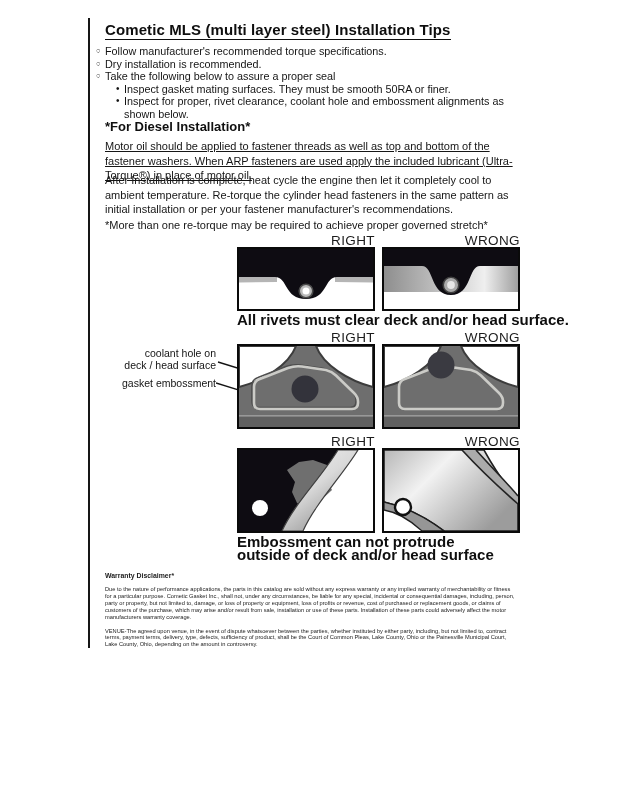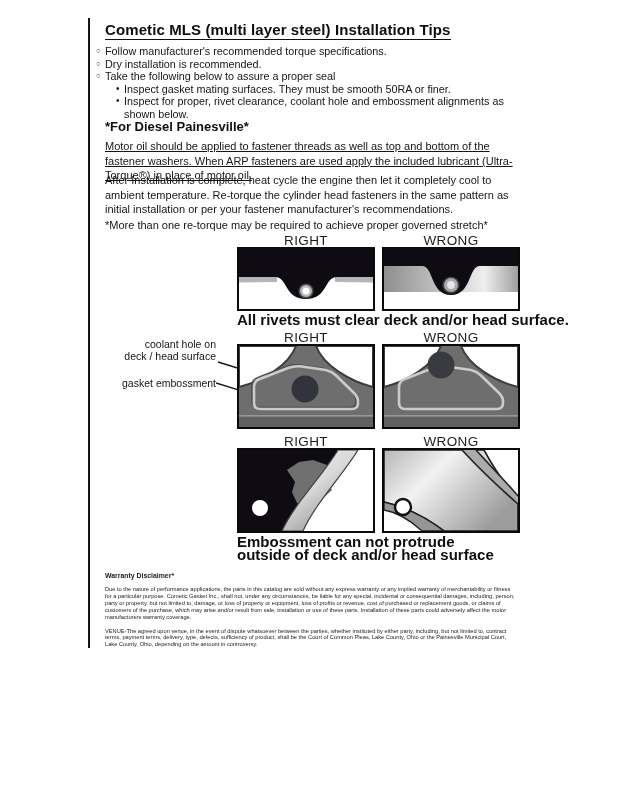--- a/index.html
+++ b/index.html
@@ -18,21 +18,21 @@
   .tip-row{display:flex;font-size:10.8px;line-height:12.6px;color:#151515;}
   .tip-marker{width:9px;flex:none;font-size:7.5px;line-height:12.6px;text-align:left;}
   .tip-sub{margin-left:20px;}
   .tip-sub .tip-marker{font-size:10px;width:8px;}
 
   .diesel-heading{position:absolute;left:105px;top:119px;font-size:13px;font-weight:bold;color:#0f0f0f;}
   .diesel-p1{position:absolute;left:105px;top:139px;width:418px;font-size:11px;line-height:14.5px;color:#161616;text-decoration:underline;}
   .diesel-p2{position:absolute;left:105px;top:173px;width:418px;font-size:11px;line-height:14.5px;color:#161616;}
   .diesel-p3{position:absolute;left:105px;top:219px;width:430px;font-size:11px;color:#161616;}
 
-  .dg-label{position:absolute;width:138px;text-align:center;font-size:13.5px;color:#1c1c1c;letter-spacing:0.4px;}
+  .dg-label{position:absolute;width:138px;text-align:right;font-size:13.5px;color:#1c1c1c;letter-spacing:0.4px;}
   .dg-box{position:absolute;width:134px;border:2px solid #0a0a0a;background:#fff;}
   .dg-box svg{display:block;width:100%;height:100%;}
   .h60{height:60px;} .h81{height:81px;}
   .dg-caption{position:absolute;font-size:15px;font-weight:bold;color:#0f0f0f;line-height:12.5px;}
 
   .annot{position:absolute;width:110px;text-align:right;font-size:10.5px;line-height:12px;color:#141414;}
   .leader{position:absolute;left:216px;top:352px;}
 
   .disclaimer{position:absolute;left:105px;top:572px;width:410px;color:#222;}
   .disclaimer h4{margin:0 0 7px 0;font-size:6.9px;color:#1b1b1b;}
@@ -65,21 +65,21 @@
     <div class="tip-row tip-sub">
       <span class="tip-marker">•</span>
       <span>Inspect gasket mating surfaces.  They must be smooth 50RA or finer.</span>
     </div>
     <div class="tip-row tip-sub">
       <span class="tip-marker">•</span>
       <span>Inspect for proper, rivet clearance, coolant hole and embossment alignments as shown below.</span>
     </div>
   </div>
 
-  <div class="diesel-heading">*For Diesel Painesville*</div>
+  <div class="diesel-heading">*For Diesel Installation*</div>
   <div class="diesel-p1">Motor oil should be applied to fastener threads as well as top and bottom of the fastener washers. When ARP fasteners are used apply the included lubricant (Ultra-Torque®) in place of motor oil.</div>
   <div class="diesel-p2">After Installation is complete, heat cycle the engine then let it completely cool to ambient temperature. Re-torque the cylinder head fasteners in the same pattern as initial installation or per your fastener manufacturer's recommendations.</div>
   <div class="diesel-p3">*More than one re-torque may be required to achieve proper governed stretch*</div>
 
   <div class="dg-label" style="left:237px;top:233px;">RIGHT</div>
   <div class="dg-label" style="left:382px;top:233px;">WRONG</div>
 
   <div class="dg-box h60" style="left:237px;top:247px;">
     <svg viewBox="0 0 134 60">
       <rect width="134" height="60" fill="#ffffff"></rect>
@@ -105,21 +105,21 @@
       <path d="M0,0 H134 V17 H96 C84,17 88,46 67,46 C46,46 50,17 38,17 H0 Z" fill="#0e0c12"></path>
       <circle cx="67" cy="36" r="7.8" fill="#a9a9a9" stroke="#3f3f3f" stroke-width="1.6"></circle>
       <circle cx="67" cy="36" r="3.9" fill="#e6e6e6"></circle>
     </svg>
   </div>
   <div class="dg-caption" style="left:237px;top:314px;">All rivets must clear deck and/or head surface.</div>
 
   <div class="dg-label" style="left:237px;top:330px;">RIGHT</div>
   <div class="dg-label" style="left:382px;top:330px;">WRONG</div>
 
-  <div class="annot" style="left:106px;top:338px;text-align:right;">
+  <div class="annot" style="left:106px;top:347px;text-align:right;">
     <div>coolant hole on</div>
     <div>deck / head surface</div>
   </div>
   <div class="annot" style="left:106px;top:377px;">gasket embossment</div>
 
   <svg class="leader" width="92" height="48" viewBox="0 0 92 48">
     <line x1="2" y1="10" x2="86" y2="36" stroke="#141414" stroke-width="1.4"></line>
     <line x1="0" y1="31" x2="42" y2="44" stroke="#141414" stroke-width="1.4"></line>
   </svg>
 

